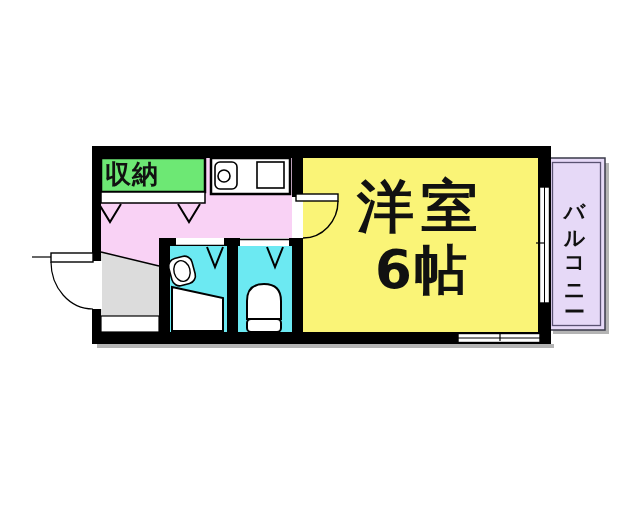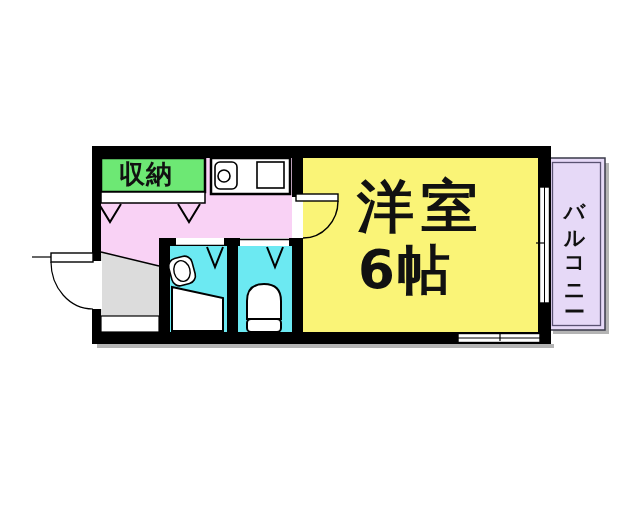--- a/index.html
+++ b/index.html
@@ -1,24 +1,24 @@
 <!DOCTYPE html>
 <html><head>
 <meta charset="utf-8">
 <style>
   html,body{margin:0;padding:0;background:#fff;}
   .canvas{position:relative;width:640px;height:512px;background:#fff;overflow:hidden;
           font-family:"DejaVu Sans","Liberation Sans",sans-serif;}
   .canvas svg{position:absolute;left:0;top:0;}
   .room-label{position:absolute;transform:translate(-50%,-50%);font-weight:700;color:#111;
               white-space:nowrap;line-height:1;}
-  .lbl-storage{left:146px;top:174px;font-size:26px;letter-spacing:1px;text-align:right;}
+  .lbl-storage{left:132px;top:174px;font-size:26px;letter-spacing:1px;text-align:right;}
   .lbl-entrance{left:129px;top:288px;font-size:30px;letter-spacing:1px;}
   .lbl-room1{left:421px;top:206px;font-size:57px;letter-spacing:7px;}
-  .lbl-room2{left:405px;top:269px;font-size:53px;letter-spacing:2px;}
+  .lbl-room2{left:422px;top:269px;font-size:53px;letter-spacing:2px;}
   .lbl-balcony{left:574px;top:246px;font-size:21px;letter-spacing:4px;
                writing-mode:vertical-rl;text-orientation:mixed;}
   .wall{fill:#000;stroke:none;}
   .fix{fill:#fff;stroke:#000;}
   .ln{stroke:#000;fill:none;}
 </style>
 </head>
 <body>
 
 <div class="canvas">

